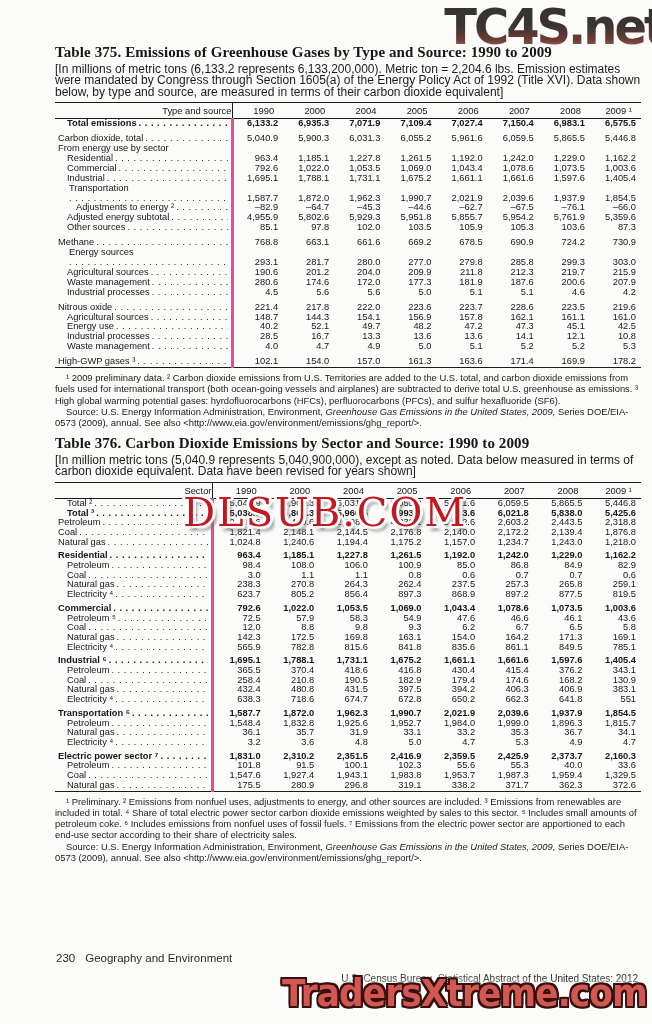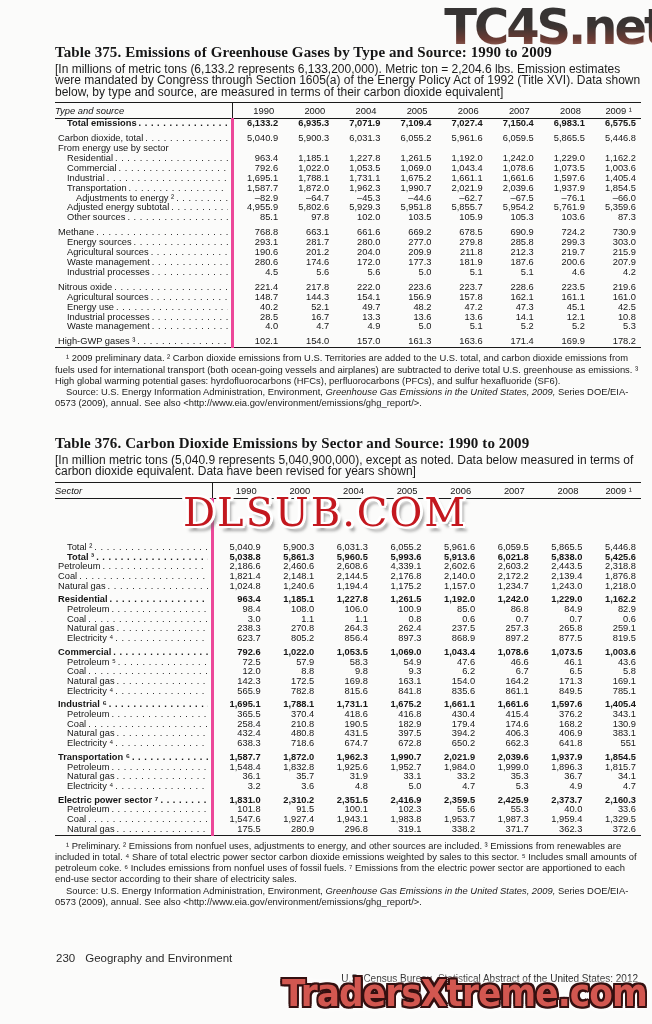--- a/index.html
+++ b/index.html
@@ -19,21 +19,21 @@
     font-size:15px; line-height:18px; letter-spacing:.1px; margin-bottom:3px;
   }
   .tbl-note { font-size:12px; line-height:11.4px; color:#1b1b1b; margin-bottom:4px; }
 
   table.data { width:100%; border-collapse:collapse; table-layout:fixed;
     border-top:1.5px solid #1a1a1a; border-bottom:1.5px solid #1a1a1a; }
   table.data th {
     font-weight:normal; font-size:9.4px; height:16px; vertical-align:middle;
     border-bottom:1px solid #1a1a1a; white-space:nowrap;
   }
-  table.data th.lab { text-align:left; border-right:1px solid #1a1a1a;font-style:italic; }
+  table.data th.lab { text-align:right; border-right:1px solid #1a1a1a; }
   table.data th.num { text-align:right; padding-right:9px; }
   table.data td { font-size:9.3px; white-space:nowrap; vertical-align:bottom; }
   .t375 td { line-height:9.9px; }
   .t376 td { line-height:9.7px; }
   table.data td.lab { border-right:3px solid #ec4899; overflow:hidden; padding-right:3px; }
   table.data td.num { text-align:right; padding-right:5px; }
   tr.b td { font-weight:bold; }
   .t375 tr.g td { padding-top:5px; }
   .t376 tr.g td { padding-top:4px; }
   .lblwrap { display:flex; align-items:baseline; overflow:hidden; }
@@ -208,21 +208,21 @@
             <td class="num">1,788.1</td>
             <td class="num">1,731.1</td>
             <td class="num">1,675.2</td>
             <td class="num">1,661.1</td>
             <td class="num">1,661.6</td>
             <td class="num">1,597.6</td>
             <td class="num">1,405.4</td>
           </tr>
           <tr>
             <td class="lab">
-              <div class="lblwrap" style="padding-left: 12px;">
+              <div class="lblwrap" style="padding-left: 12px; flex-direction: column;">
                 <span class="lbl">Transportation</span>
                 <span class="dots"></span>
               </div>
             </td>
             <td class="num">1,587.7</td>
             <td class="num">1,872.0</td>
             <td class="num">1,962.3</td>
             <td class="num">1,990.7</td>
             <td class="num">2,021.9</td>
             <td class="num">2,039.6</td>
@@ -288,21 +288,21 @@
             <td class="num">663.1</td>
             <td class="num">661.6</td>
             <td class="num">669.2</td>
             <td class="num">678.5</td>
             <td class="num">690.9</td>
             <td class="num">724.2</td>
             <td class="num">730.9</td>
           </tr>
           <tr>
             <td class="lab">
-              <div class="lblwrap" style="padding-left: 12px;">
+              <div class="lblwrap" style="padding-left: 12px; flex-direction: column;">
                 <span class="lbl">Energy sources</span>
                 <span class="dots"></span>
               </div>
             </td>
             <td class="num">293.1</td>
             <td class="num">281.7</td>
             <td class="num">280.0</td>
             <td class="num">277.0</td>
             <td class="num">279.8</td>
             <td class="num">285.8</td>
@@ -485,21 +485,21 @@
             <th class="num">2005</th>
             <th class="num">2006</th>
             <th class="num">2007</th>
             <th class="num">2008</th>
             <th class="num">2009 ¹</th>
           </tr>
         </thead>
         <tbody>
           <tr>
             <td class="lab">
-              <div class="lblwrap" style="padding-left: 12px; margin-top: 44px;">
+              <div class="lblwrap" style="padding-left: 12px;">
                 <span class="lbl">Total ²</span>
                 <span class="dots"></span>
               </div>
             </td>
             <td class="num">5,040.9</td>
             <td class="num">5,900.3</td>
             <td class="num">6,031.3</td>
             <td class="num">6,055.2</td>
             <td class="num">5,961.6</td>
             <td class="num">6,059.5</td>

